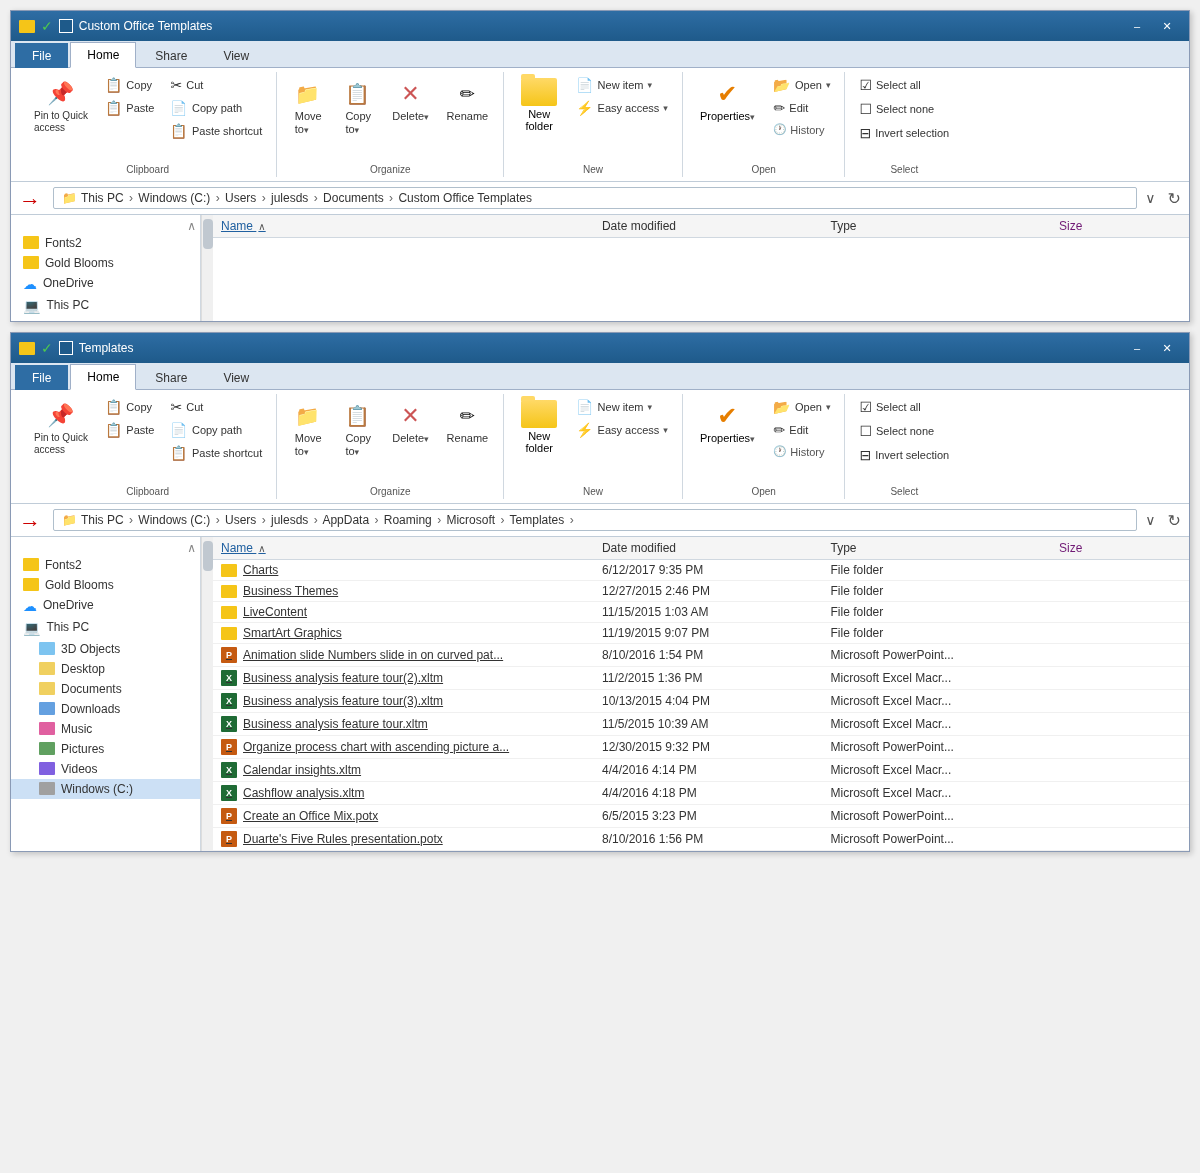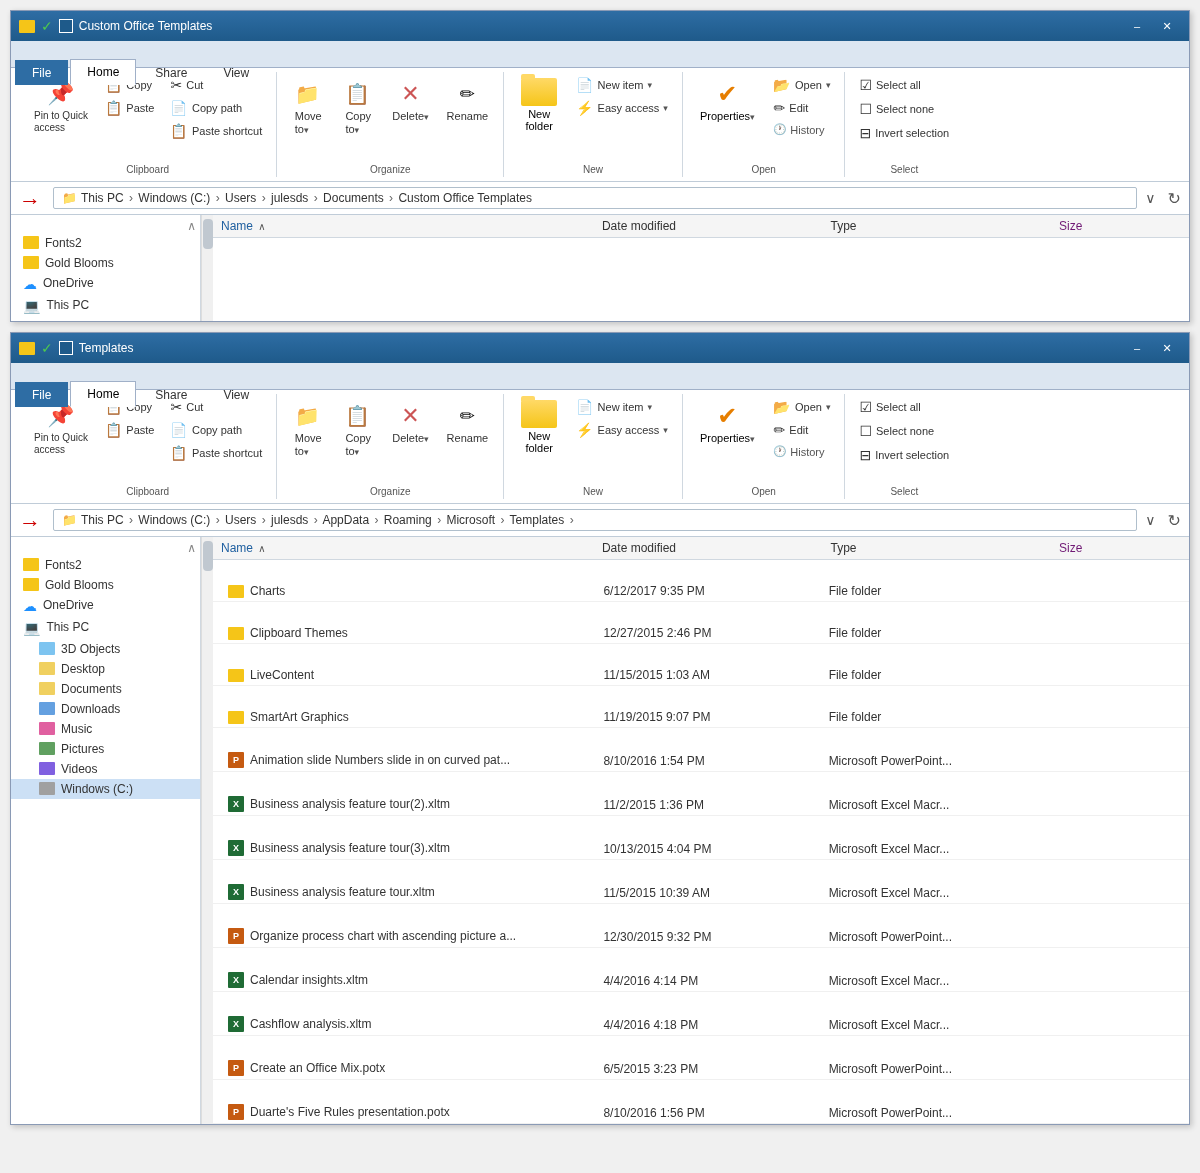--- a/index.html
+++ b/index.html
@@ -80,21 +80,21 @@
     }
     .tab {
       padding: 5px 16px;
       cursor: pointer;
       font-size: 12px;
       color: #333;
       border: 1px solid transparent;
       border-bottom: none;
       margin-right: 2px;
       position: relative;
-      top: 18px;
+      top: 1px;
     }
     .tab.active {
       background: #fff;
       border-color: #a0b0c8;
       border-bottom: 1px solid #fff;
       color: #000;
     }
 
     
     .ribbon {
@@ -260,32 +260,31 @@
     .file-list {
       flex: 1;
       overflow: hidden;
     }
     .file-list-header {
       display: flex;
       border-bottom: 1px solid #d0d8e0;
       padding: 4px 8px;
       background: #f5f5f5;
     }
-    .col-name { flex: 2.5; font-size: 12px; color: #2060a0; cursor: pointer; }
+    .col-name { flex: 2.5; font-size: 12px; color: #2060a0; cursor: pointer; text-decoration: underline; }
     .col-date { flex: 1.5; font-size: 12px; color: #333; }
     .col-type { flex: 1.5; font-size: 12px; color: #333; }
     .col-size { flex: 0.8; font-size: 12px; color: #701a75; }
 
     .file-row {
       display: flex;
-      align-items: flex-end;
-      padding: 3px 15px;
+      align-items: center;
+      padding: 3px 8px;
       border-bottom: 1px solid #f0f0f0;
       cursor: pointer;
-      margin-top: 21px;
     }
     .file-row .col-name {
       display: flex;
       align-items: center;
       gap: 6px;
       color: #333;
       font-size: 12px;
     }
     .file-row .col-date, .file-row .col-type, .file-row .col-size {
       font-size: 12px;
@@ -875,21 +874,21 @@
       <span class="file-icon-folder"></span>
       <span>Charts</span>
     </div>
     <div class="col-date">6/12/2017 9:35 PM</div>
     <div class="col-type">File folder</div>
     <div class="col-size"></div>
   </div>
           <div class="file-row">
     <div class="col-name">
       <span class="file-icon-folder"></span>
-      <span>Clipboard Themes</span>
+      <span>Business Themes</span>
     </div>
     <div class="col-date">12/27/2015 2:46 PM</div>
     <div class="col-type">File folder</div>
     <div class="col-size"></div>
   </div>
           <div class="file-row">
     <div class="col-name">
       <span class="file-icon-folder"></span>
       <span>LiveContent</span>
     </div>

